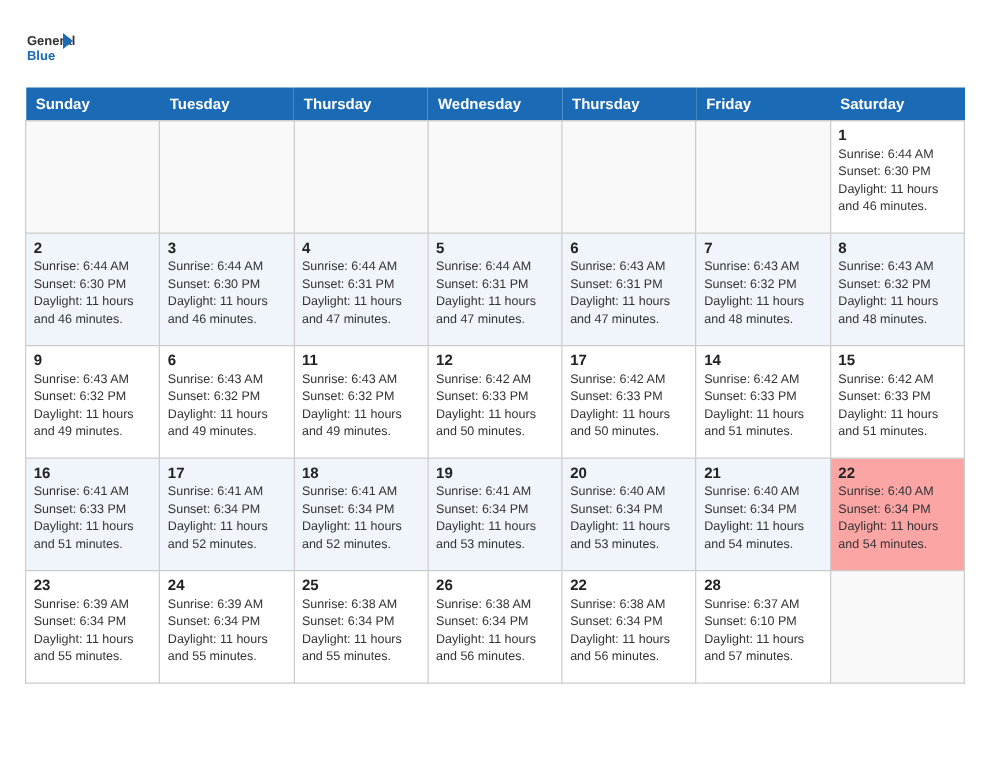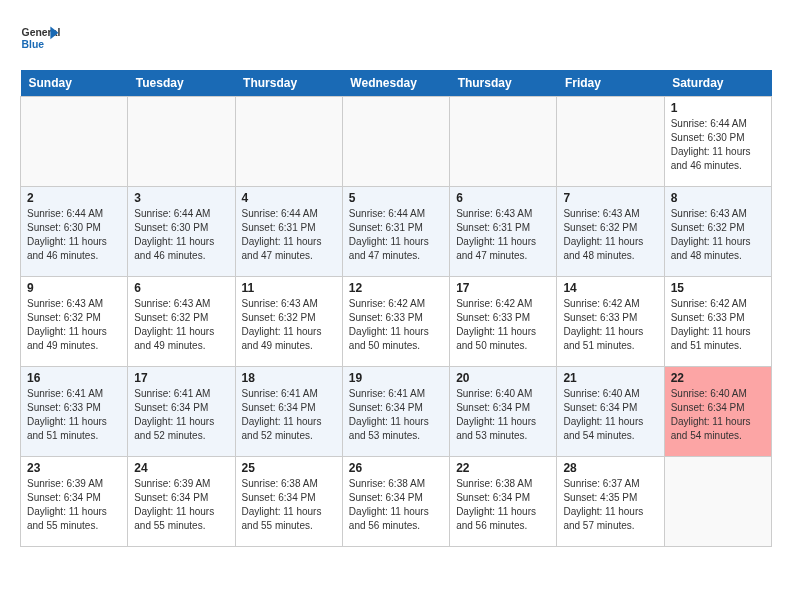--- a/index.html
+++ b/index.html
@@ -283,19 +283,19 @@
         </td>
         <td>
           <span class="day-num">22</span>
           <div class="day-info" style="white-space: pre-line;">Sunrise: 6:38 AM
 Sunset: 6:34 PM
 Daylight: 11 hours and 56 minutes.</div>
         </td>
         <td>
           <span class="day-num">28</span>
           <div class="day-info" style="white-space: pre-line;">Sunrise: 6:37 AM
-Sunset: 4:35 PM
+Sunset: 6:10 PM
 Daylight: 11 hours and 57 minutes.</div>
         </td>
         <td class="empty-cell" style="background: rgb(249, 249, 249);"></td>
       </tr>
     </tbody>
 </table>
 
 </body></html>

